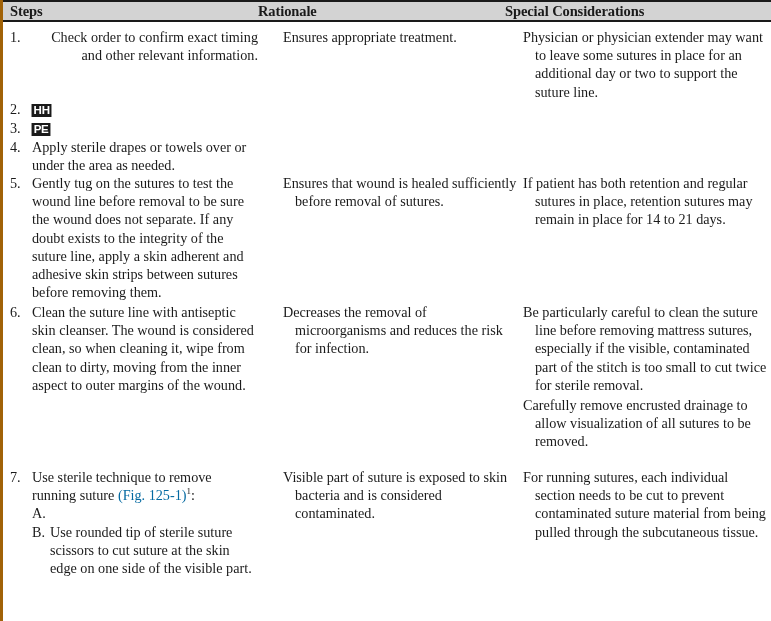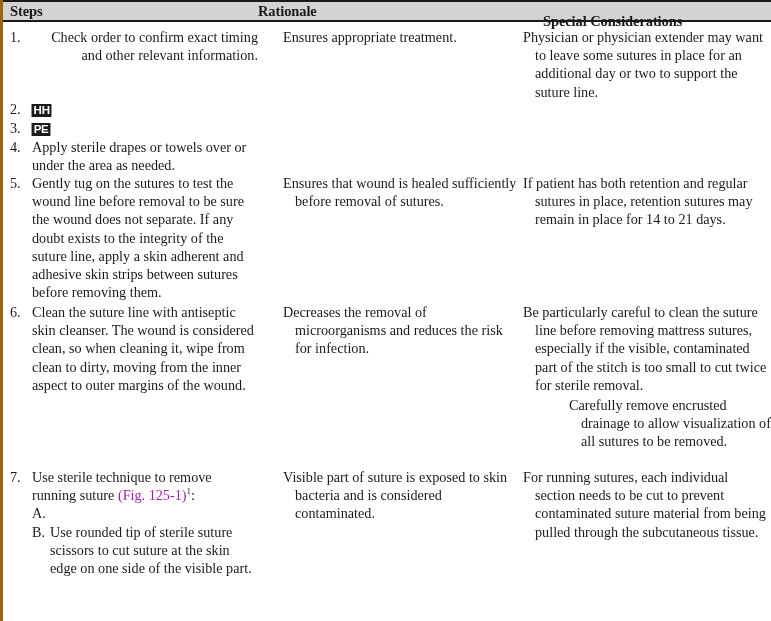--- a/index.html
+++ b/index.html
@@ -16,39 +16,39 @@
     position: absolute; left: 0; top: 0; width: 771px; height: 22px;
     background: #d3d3d3; border-bottom: 2px solid #1a1a1a;
     border-top: 2px solid #1a1a1a; box-sizing: border-box;
   }
   .header span {
     position: absolute; top: 1px; font-weight: bold; font-size: 14.5px;
     letter-spacing: -0.1px;
   }
   .h-steps { left: 7px; }
   .h-rat { left: 255px; }
-  .h-spec { left: 540px; margin-top: 10px; }
+  .h-spec { left: 502px; }
   .row { position: absolute; left: 0; width: 771px; }
   .cell { position: absolute; top: 0; line-height: 18.2px; }
   .c1 { left: 7px; width: 248px; }
   .c2 { left: 280px; width: 245px; }
   .c3 { left: 520px; width: 248px; }
   .item { display: flex; }
   .num { width: 22px; flex: none; }
   .txt { flex: 1; }
   .hang { padding-left: 12px; text-indent: -12px; }
   .sub { display: flex; padding-left: 22px; }
   .sub .num { width: 18px; }
   .badge {
     display: inline-block; background: #1a1a1a; color: #ffffff;
     font-family: "Liberation Sans", "DejaVu Sans", sans-serif; font-weight: bold;
     font-size: 11px; line-height: 13px; padding: 0 2px; margin-top: 2px;
     letter-spacing: -0.3px; transform: scaleX(1.05);
   }
-  .fig { color: #a21caf; }
+  .fig { color: #0369a1; }
   sup { font-size: 9px; line-height: 0; }
 </style>
 </head>
 <body>
 
 <div class="table">
   <div class="header">
     <span class="h-steps">Steps</span>
     <span class="h-rat">Rationale</span>
     <span class="h-spec">Special Considerations</span>
@@ -110,21 +110,21 @@
   <div class="row" style="top:303px;">
     <div class="cell c1">
       <div class="item">
         <span class="num">6.</span>
         <span class="txt">Clean the suture line with antiseptic skin cleanser. The wound is considered clean, so when cleaning it, wipe from clean to dirty, moving from the inner aspect to outer margins of the wound.</span>
       </div>
     </div>
     <div class="cell c2 hang" style="width:225px;">Decreases the removal of microorganisms and reduces the risk for infection.</div>
     <div class="cell c3">
       <div class="hang">Be particularly careful to clean the suture line before removing mattress sutures, especially if the visible, contaminated part of the stitch is too small to cut twice for sterile removal.</div>
-      <div class="hang" style="margin-top:2px;margin-left:46px;">Carefully remove encrusted drainage to allow visualization of all sutures to be removed.</div>
+      <div class="hang" style="margin-top:2px;">Carefully remove encrusted drainage to allow visualization of all sutures to be removed.</div>
     </div>
   </div>
 
   <div class="row" style="top:468px;">
     <div class="cell c1">
       <div class="item">
         <span class="num">7.</span>
         <span class="txt"><span>Use sterile technique to remove running suture </span><span class="fig">(Fig. 125-1)</span><sup>1</sup><span>:</span></span>
       </div>
       <div class="sub">

